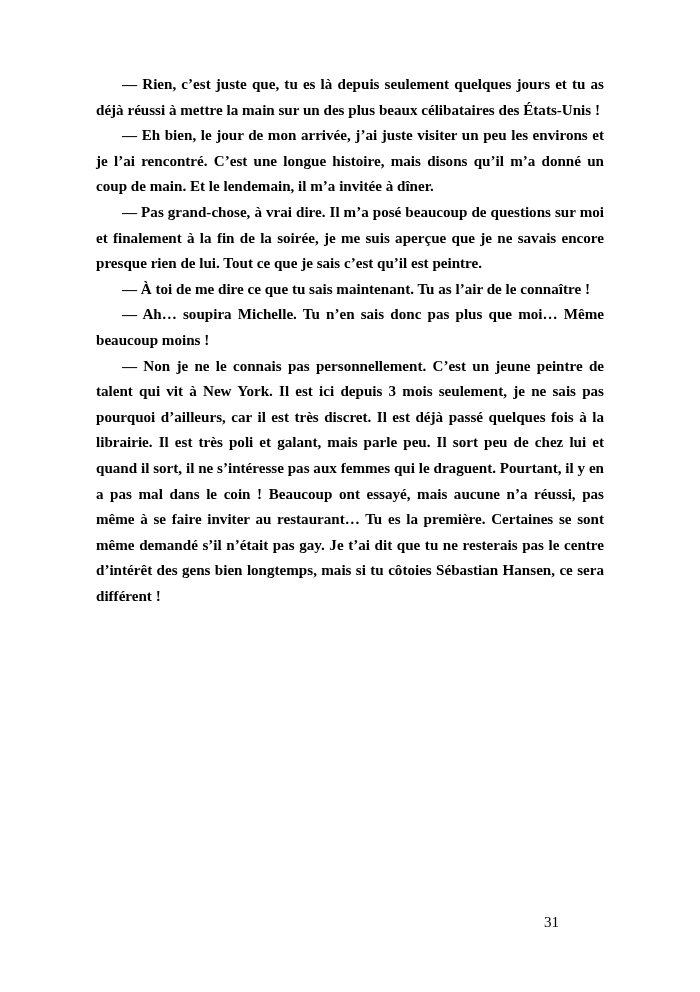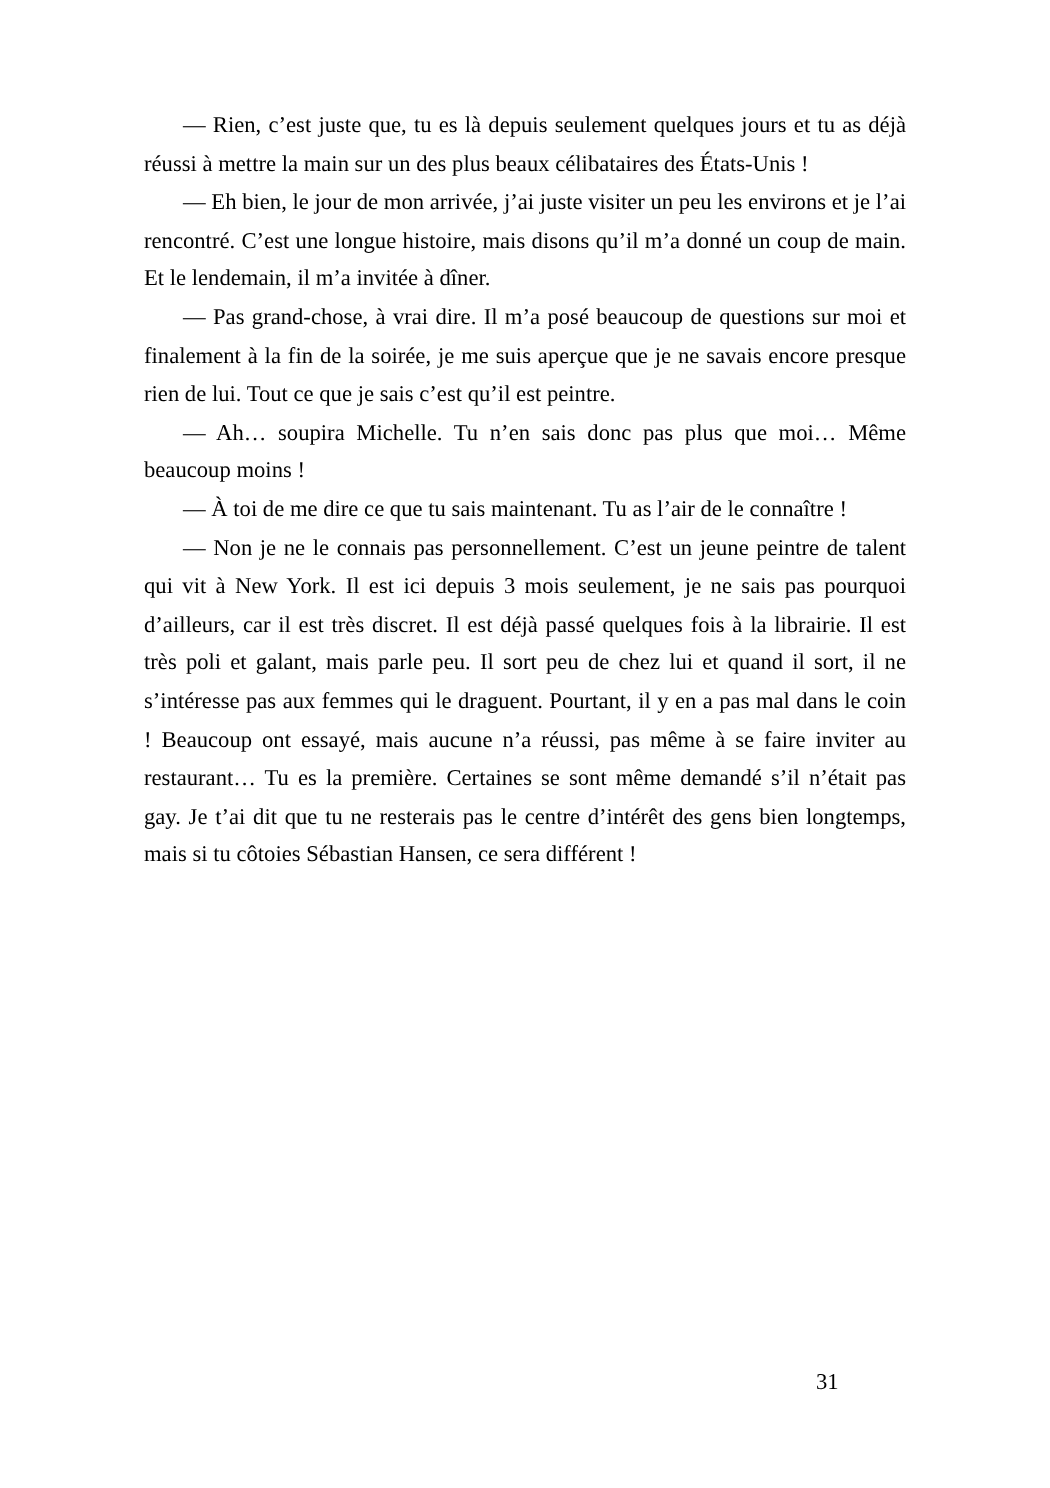--- a/index.html
+++ b/index.html
@@ -29,20 +29,21 @@
     top: 72px;
     width: 508px;
   }
   .para {
     margin: 0;
     text-indent: 26px;
     text-align: justify;
     font-size: 15.1px;
     line-height: 25.6px;
     hyphens: none;
+    font-weight: bold;
     -webkit-hyphens: none;
   }
   .para.last-line-left {
     text-align-last: left;
   }
   .page-number {
     position: absolute;
     right: 96px;
     top: 912px;
     font-size: 15.1px;
@@ -52,18 +53,18 @@
   }
 </style>
 </head>
 <body>
 
 <div class="page">
   <div class="text-block">
     <p class="para last-line-left">— Rien, c’est juste que, tu es là depuis seulement quelques jours et tu as déjà réussi à mettre la main sur un des plus beaux célibataires des États-Unis !</p>
     <p class="para last-line-left">— Eh bien, le jour de mon arrivée, j’ai juste visiter un peu les environs et je l’ai rencontré. C’est une longue histoire, mais disons qu’il m’a donné un coup de main. Et le lendemain, il m’a invitée à dîner.</p>
     <p class="para last-line-left">— Pas grand-chose, à vrai dire. Il m’a posé beaucoup de questions sur moi et finalement à la fin de la soirée, je me suis aperçue que je ne savais encore presque rien de lui. Tout ce que je sais c’est qu’il est peintre.</p>
+    <p class="para last-line-left">— À toi de me dire ce que tu sais maintenant. Tu as l’air de le connaître !</p>
     <p class="para last-line-left">— Ah… soupira Michelle. Tu n’en sais donc pas plus que moi… Même beaucoup moins !</p>
-    <p class="para last-line-left">— À toi de me dire ce que tu sais maintenant. Tu as l’air de le connaître !</p>
     <p class="para last-line-left">— Non je ne le connais pas personnellement. C’est un jeune peintre de talent qui vit à New York. Il est ici depuis 3 mois seulement, je ne sais pas pourquoi d’ailleurs, car il est très discret. Il est déjà passé quelques fois à la librairie. Il est très poli et galant, mais parle peu. Il sort peu de chez lui et quand il sort, il ne s’intéresse pas aux femmes qui le draguent. Pourtant, il y en a pas mal dans le coin ! Beaucoup ont essayé, mais aucune n’a réussi, pas même à se faire inviter au restaurant… Tu es la première. Certaines se sont même demandé s’il n’était pas gay. Je t’ai dit que tu ne resterais pas le centre d’intérêt des gens bien longtemps, mais si tu côtoies Sébastian Hansen, ce sera différent !</p>
   </div>
   <div class="page-number">31</div>
 </div>
 
 </body></html>

